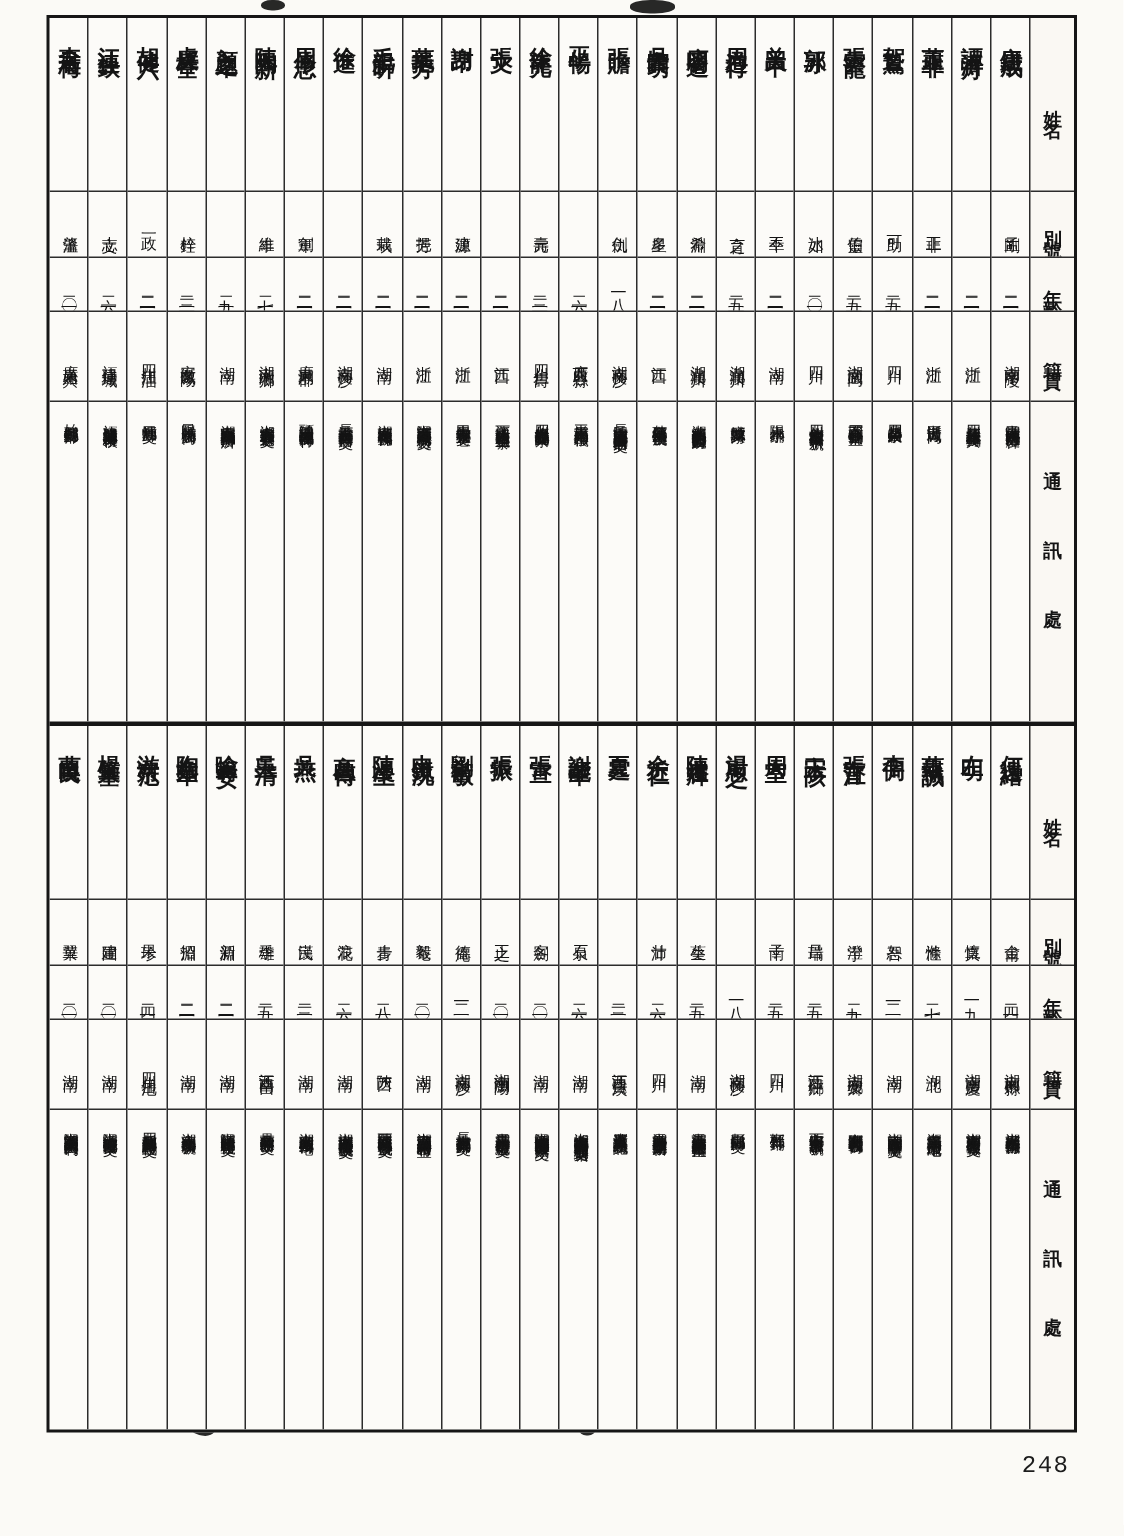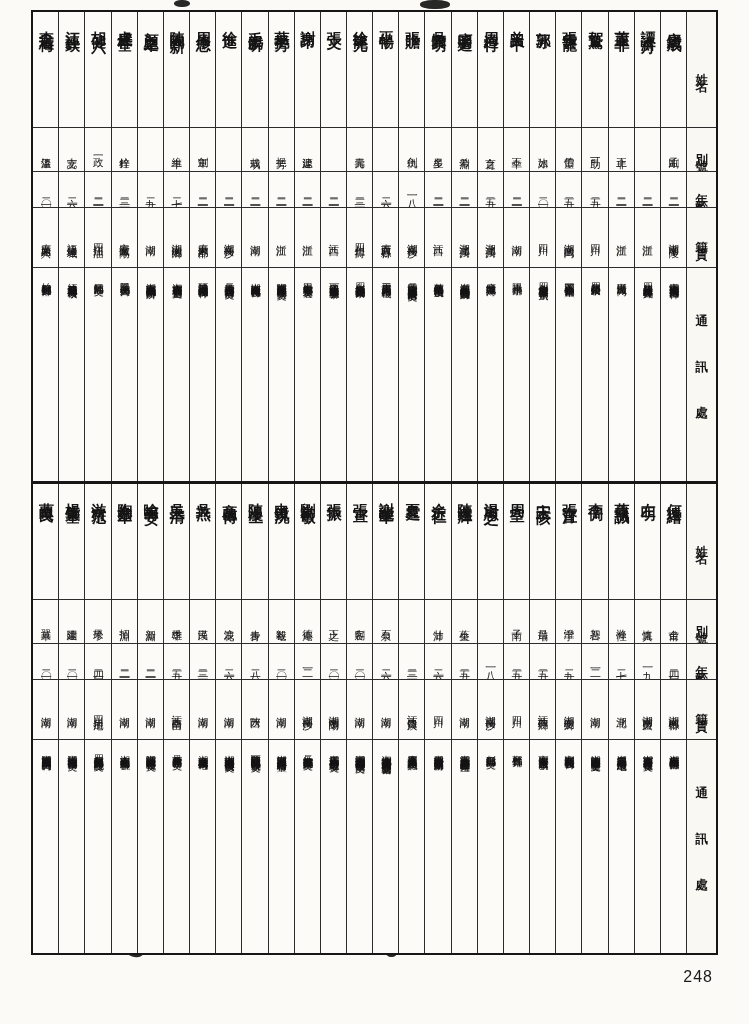--- a/index.html
+++ b/index.html
@@ -64,21 +64,21 @@
 
   
   .hdr { align-items: center; padding-top: 0; }
   .hdr > span { font-size: 12.5px; font-weight: 700; letter-spacing: 7px; line-height: 1; }
   .hdr-address > span { letter-spacing: 46px; }
 
   .page-number {
     position: absolute;
     right: 36px; bottom: 38px;
     font-size: 16px; letter-spacing: 1px;
-    font-family: Liberation Sans, sans-serif;
+    font-family: Liberation Mono, monospace;
     color: #1c1c1c;
   }
 
   
   .artifact { position: absolute; background: #111; opacity: .9; border-radius: 45%; }
   .art-1 { left: 174px; top: 0;    width: 16px; height: 7px;  }
   .art-2 { left: 420px; top: 0;    width: 30px; height: 9px;  }
   .art-3 { left: 126px; top: 944px; width: 18px; height: 13px; transform: rotate(12deg); }
   .art-4 { left: 386px; top: 948px; width: 11px; height: 9px;  }
 </style>

